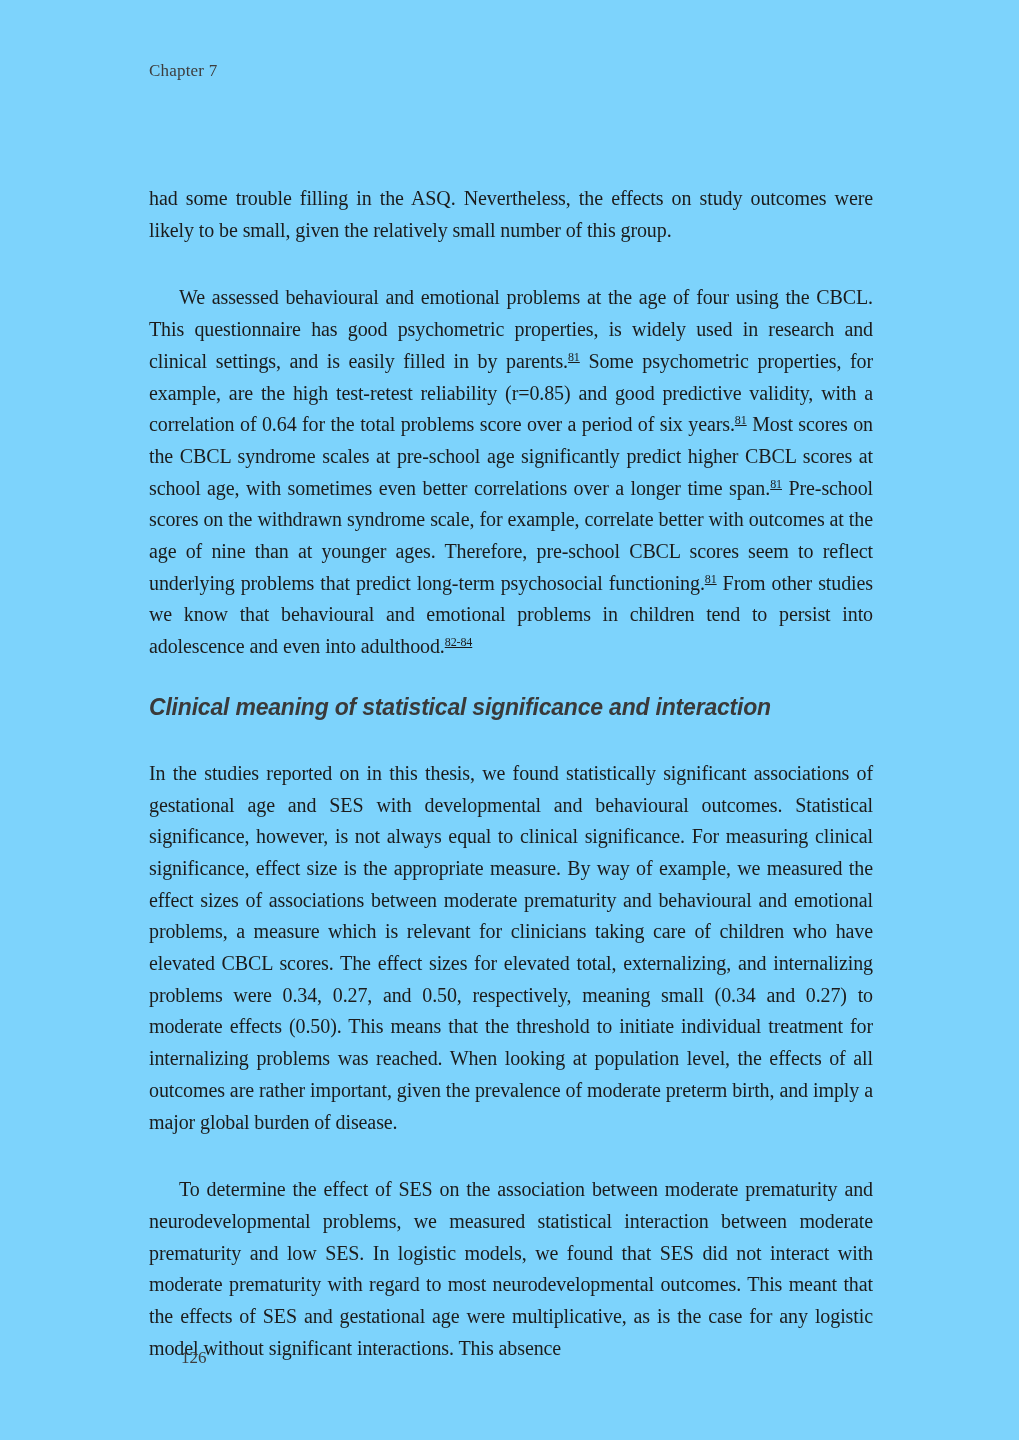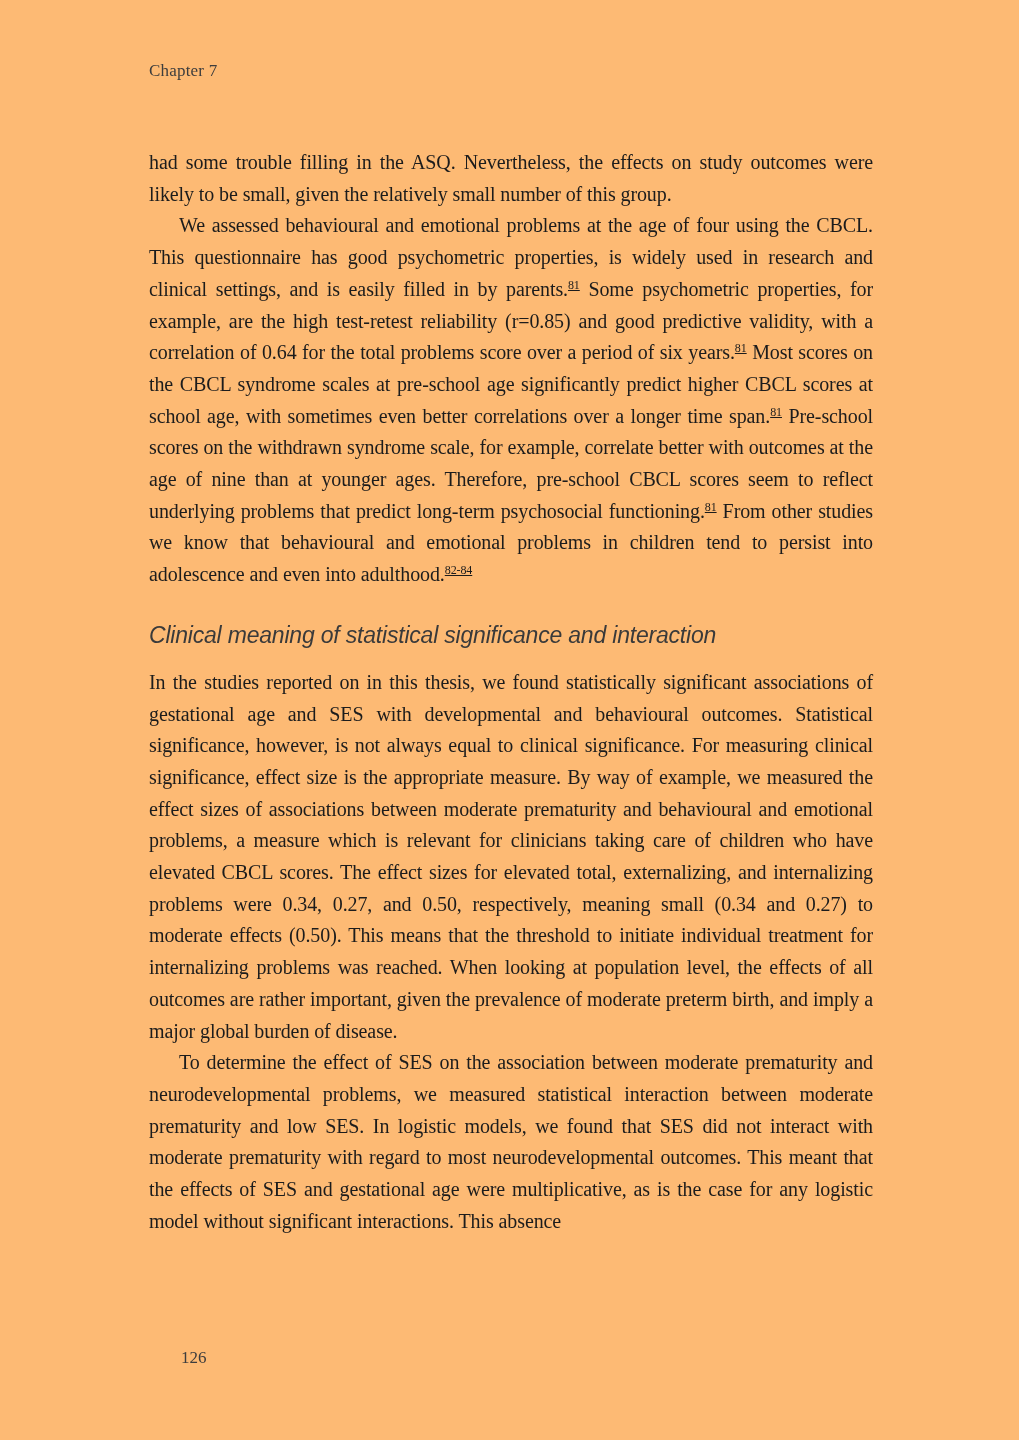--- a/index.html
+++ b/index.html
@@ -1,21 +1,21 @@
 <!DOCTYPE html>
 <html><head>
 <meta charset="utf-8">
 <style>
   * { margin: 0; padding: 0; box-sizing: border-box; }
   html, body { background: #e8e8e8; }
   .page {
     position: relative;
     width: 1019px;
     height: 1440px;
-    background: #fdba74;
+    background: #7dd3fc;
     margin: 0 auto;
     overflow: hidden;
     font-family: "Liberation Serif", serif;
   }
   .running-header {
     position: absolute;
     left: 149px;
     top: 61px;
     font-family: "Liberation Serif", serif;
     font-size: 17px;
@@ -29,34 +29,35 @@
     width: 724px;
     color: #1c1c1c;
   }
   .body-paragraph {
     font-family: "Liberation Serif", serif;
     font-size: 20px;
     line-height: 31.7px;
     letter-spacing: -0.1px;
     text-align: justify;
     color: #1c1c1c;
+    margin-top: 36px;
   }
   .body-paragraph.indented { text-indent: 30px; }
   .body-paragraph sup {
     font-size: 12px;
     line-height: 0;
     vertical-align: baseline;
     position: relative;
     top: -7px;
     text-decoration: underline;
   }
   .section-heading {
     font-family: "Liberation Sans", sans-serif;
     font-style: italic;
-    font-weight: 400;
+    font-weight: 700;
     font-size: 23px;
     line-height: 30px;
     color: #3a3a3a;
     letter-spacing: -0.2px;
     margin-top: 29px;
     margin-bottom: 17px;
     text-align: left;
   }
   .page-number {
     position: absolute;

